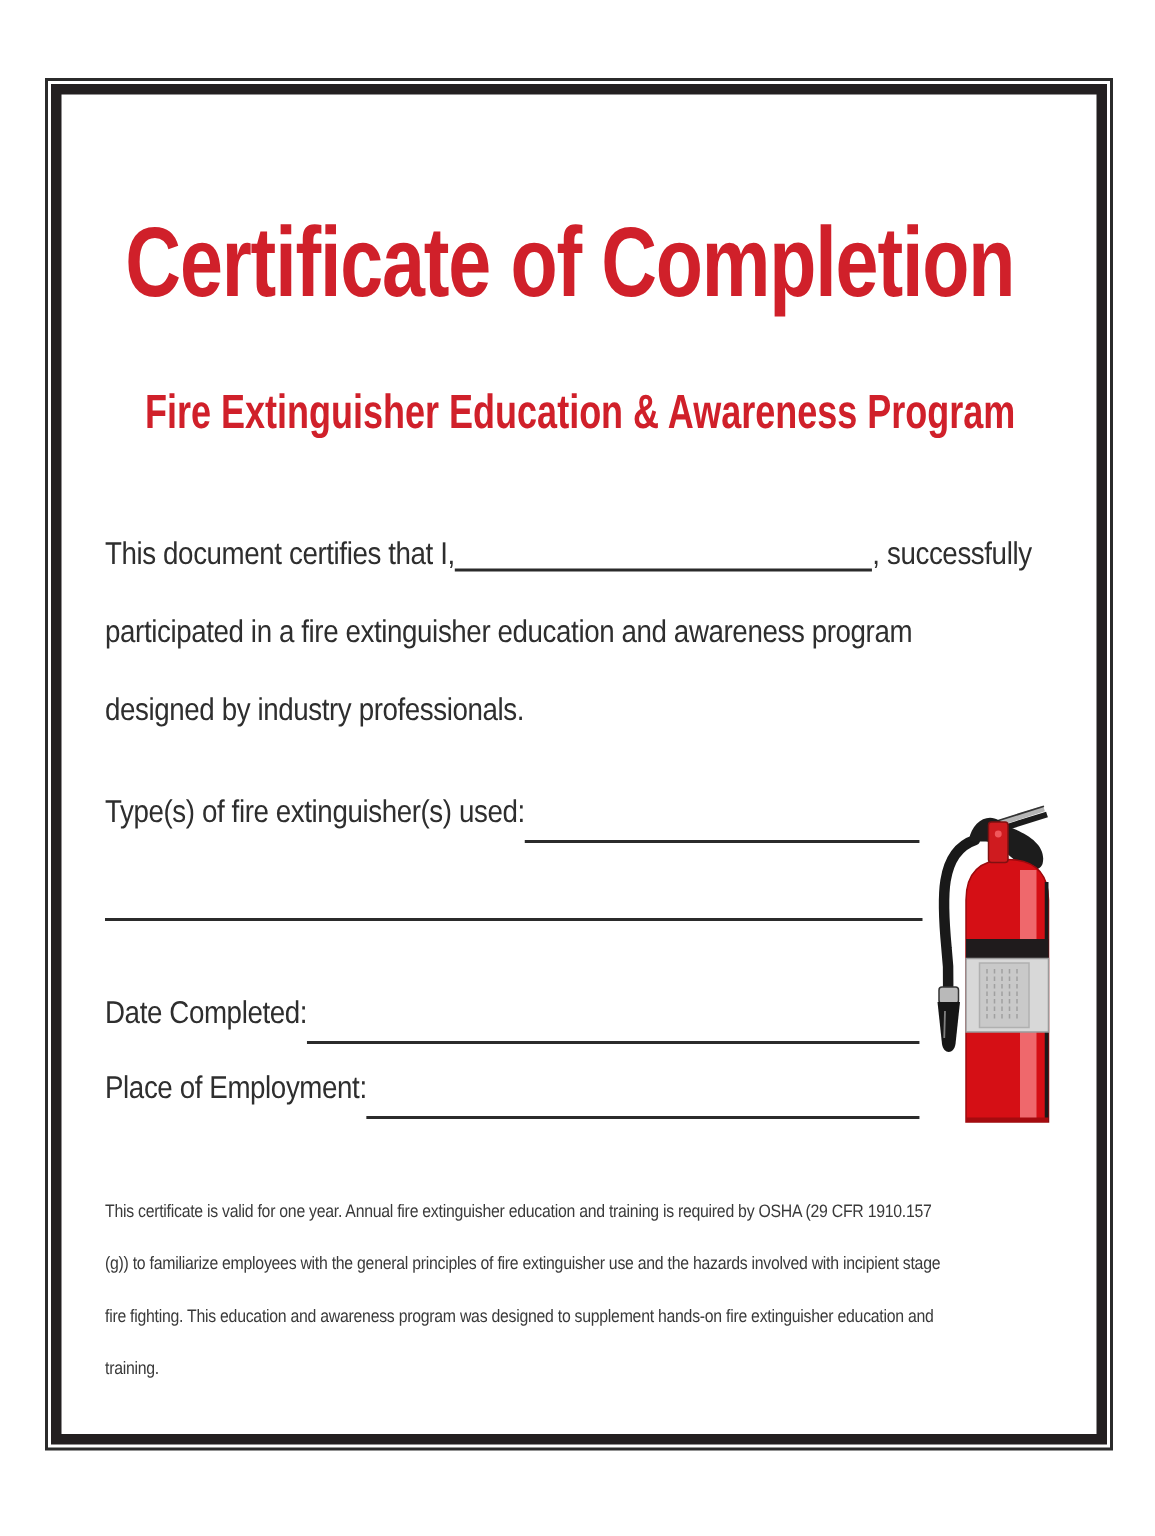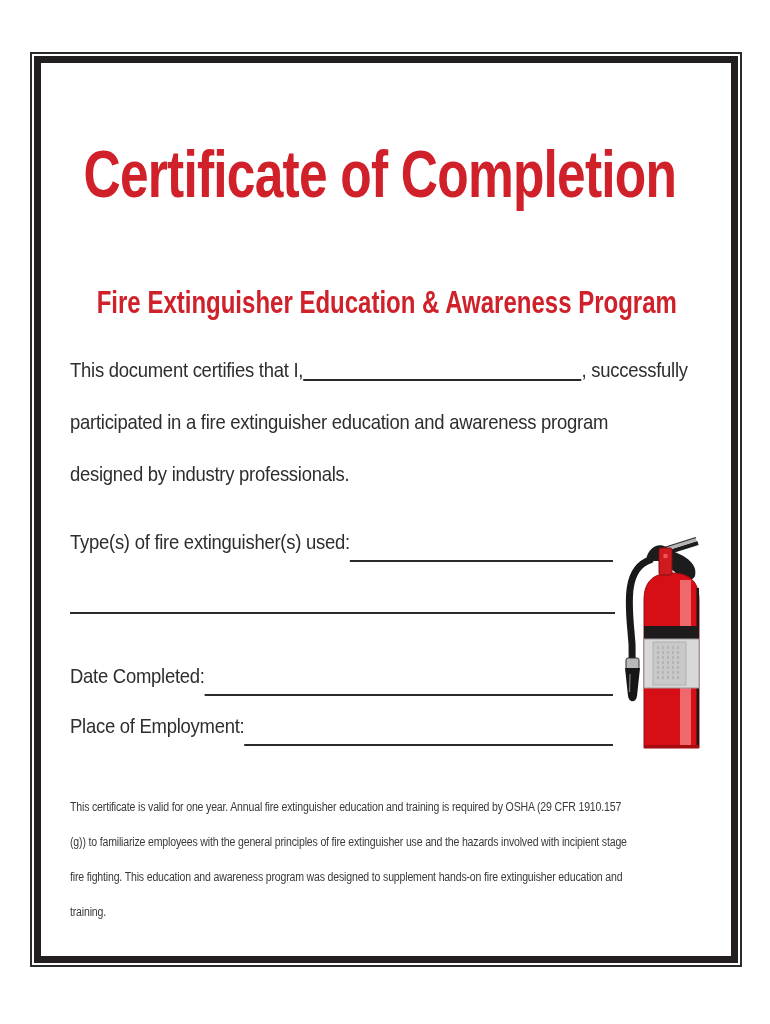--- a/index.html
+++ b/index.html
@@ -17,21 +17,21 @@
     border:7px solid #231f20;
   }
   
   .title{
     position:absolute;left:0;top:138px;width:676px;text-align:center;
     font-size:66px;font-weight:bold;color:#d0202a;line-height:72px;white-space:nowrap;
   }
   .title-inner{display:inline-block;transform:scaleX(0.78);transform-origin:50% 50%;letter-spacing:-1px;}
   .subtitle{
     position:absolute;left:0;top:252px;width:764px;text-align:center;
-    font-size:32px;font-weight:bold;color:#d0202a;line-height:44px;white-space:nowrap;margin-top:28px;
+    font-size:32px;font-weight:bold;color:#d0202a;line-height:44px;white-space:nowrap;
   }
   .subtitle-inner{display:inline-block;transform:scaleX(0.75);transform-origin:50% 50%;}
   
   .cond{transform:scaleX(0.88);transform-origin:0 0;}
   .body-text{
     position:absolute;left:70px;top:344px;width:702px;
     font-size:21px;letter-spacing:-0.3px;color:#2e2e2e;
   }
   .body-row{height:52px;line-height:52px;white-space:nowrap;}
   .body-row.flexed{display:flex;align-items:flex-start;}

